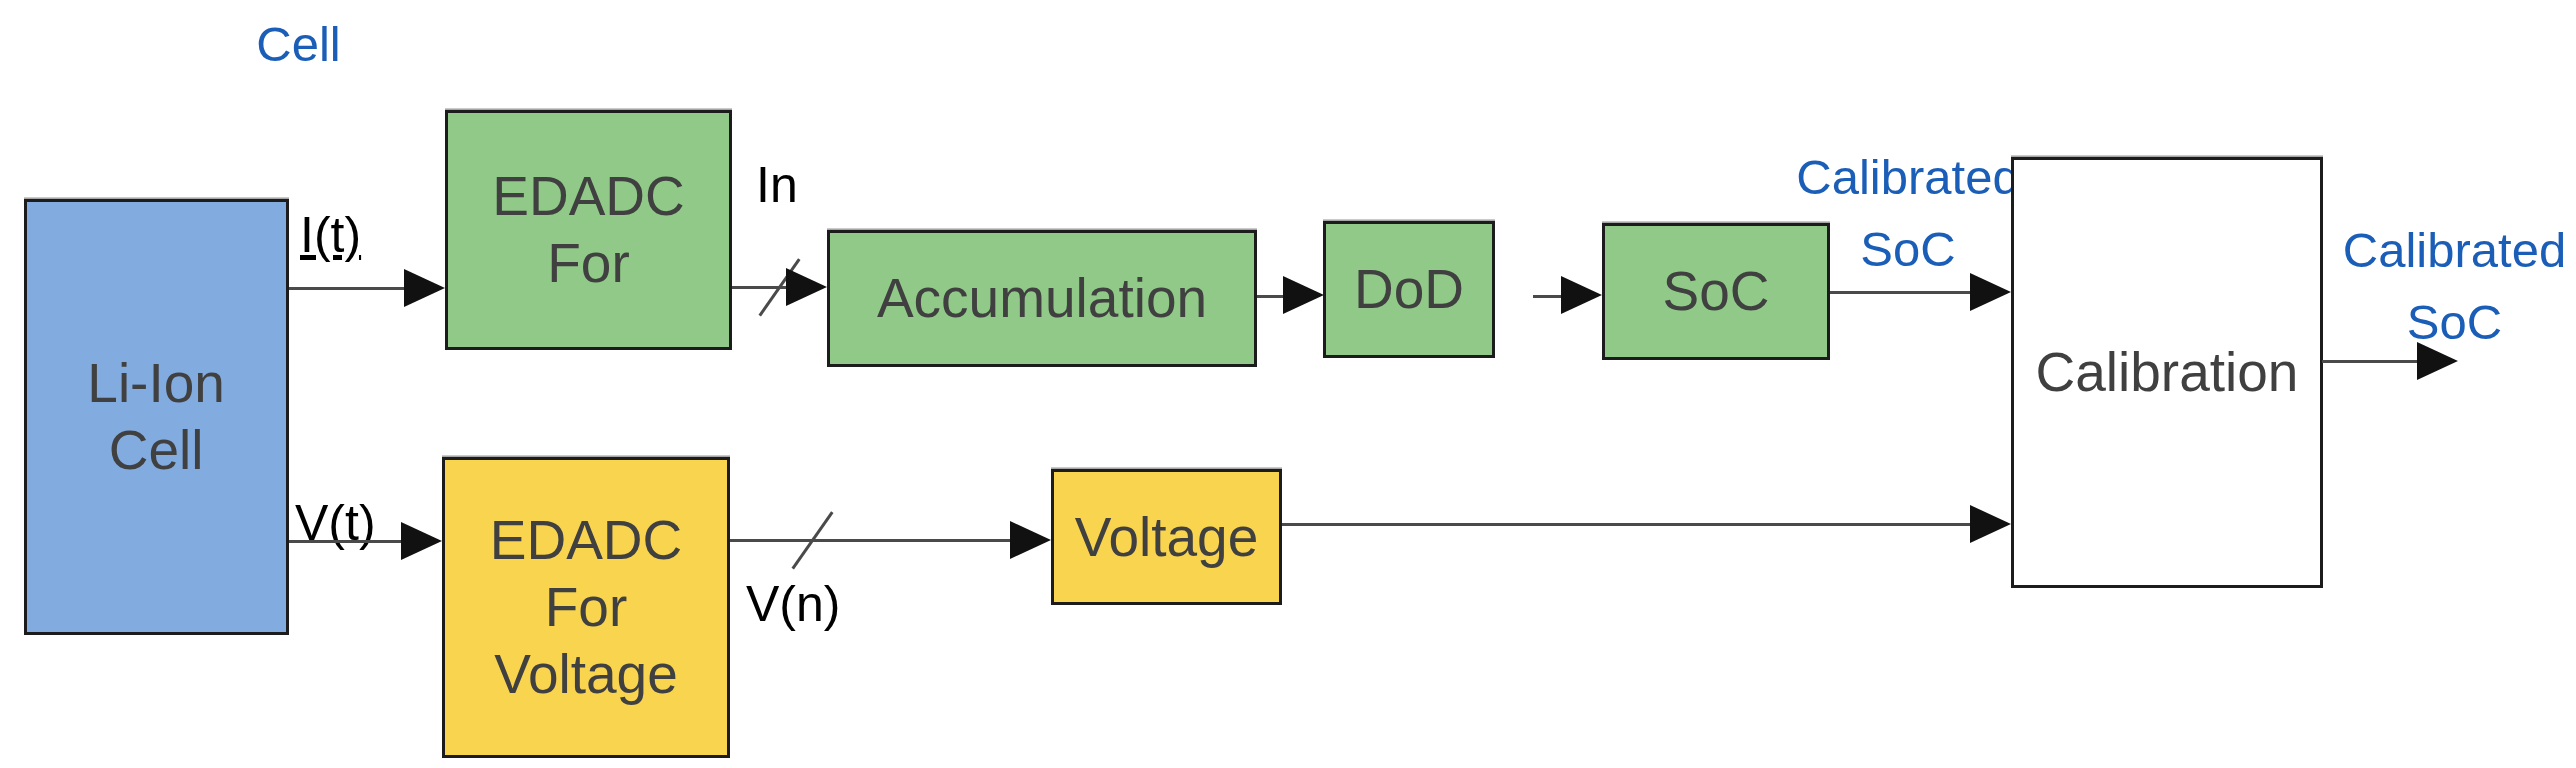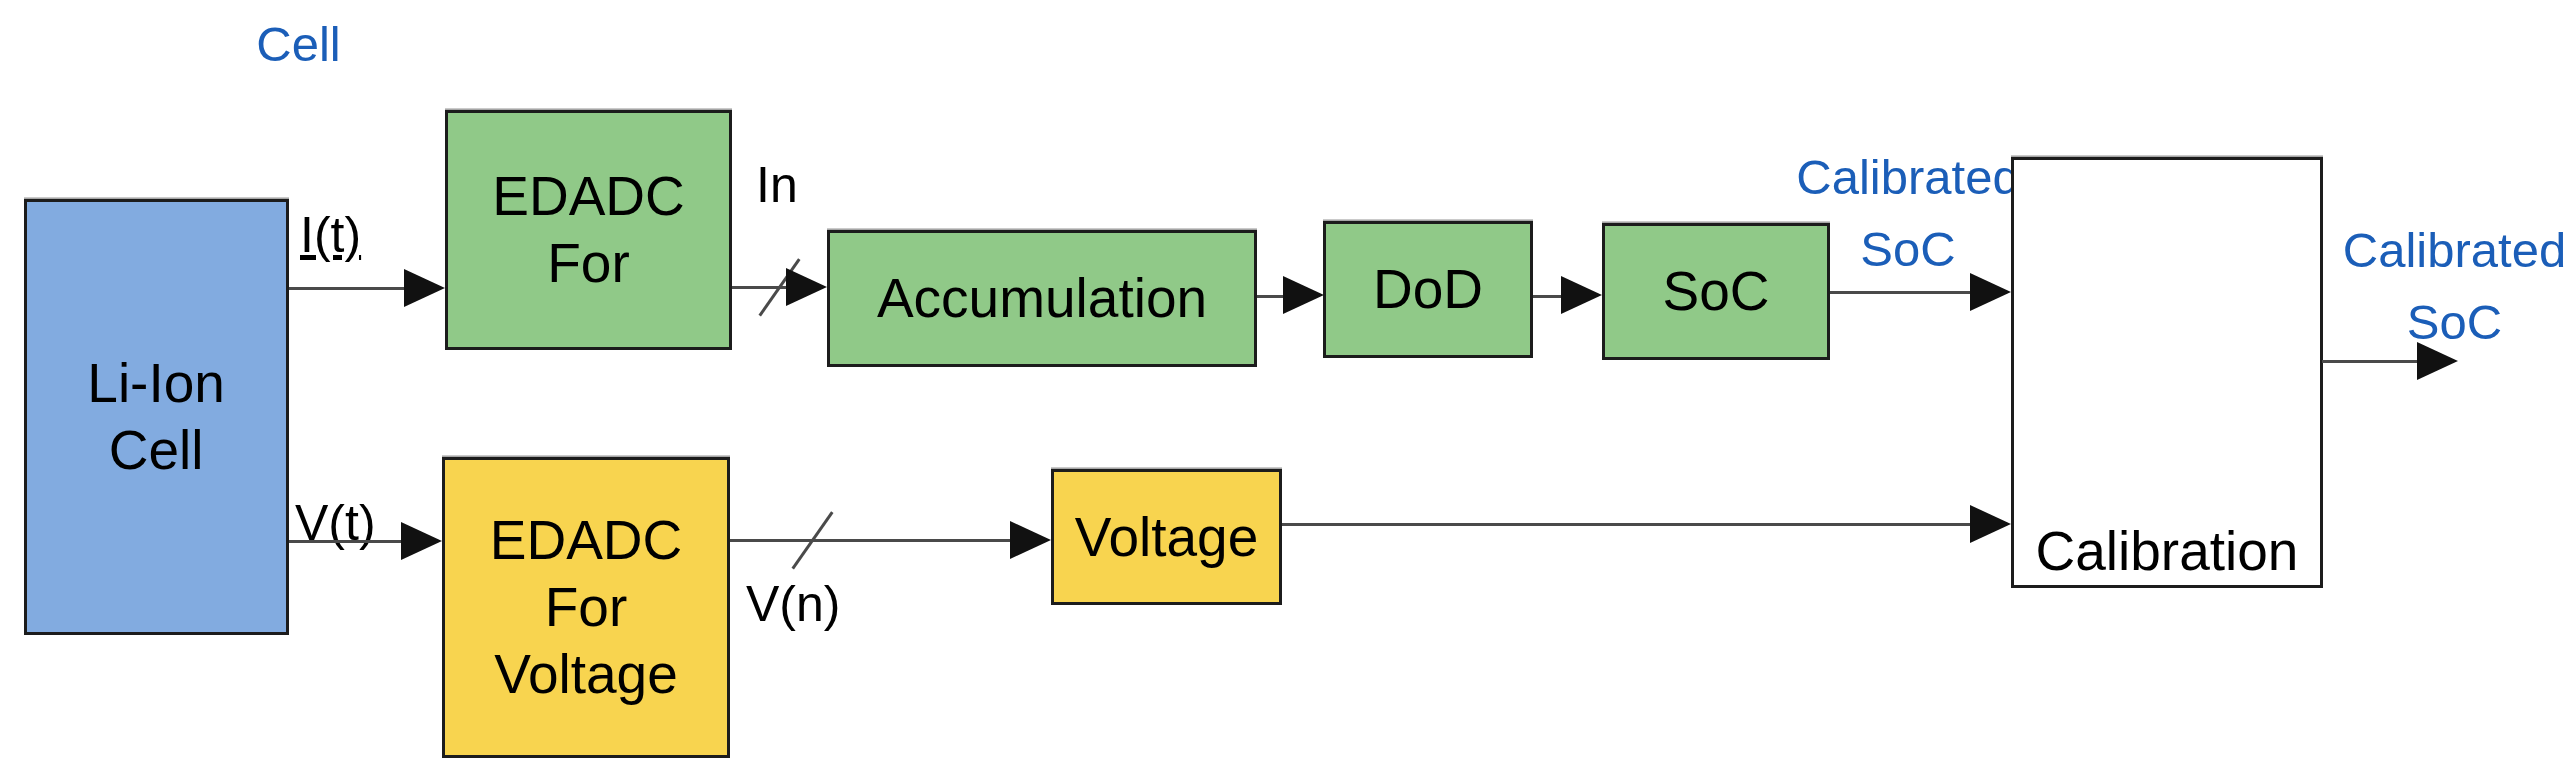--- a/index.html
+++ b/index.html
@@ -13,21 +13,21 @@
   }
   .box {
     position: absolute;
     box-sizing: border-box;
     border: 3.1px solid #1c1c1c;
     display: flex;
     flex-direction: column;
     align-items: center;
     justify-content: center;
     text-align: center;
-    color: #000000;
+    color: #404040;
     box-shadow: 0 -1.6px 0 rgba(0,0,0,0.35);
   }
   .box .box-line {
     font-size: 55px;
     line-height: 67px;
     white-space: nowrap;
   }
   .blue   { background: #82abe0; text-align: center; }
   .green  { background: #90c988; }
   .yellow { background: #f8d44f; }
@@ -98,29 +98,29 @@
 
   <div class="box green" style="left:445px; top:110px; width:287px; height:240px;">
     <div class="box-line">EDADC</div>
     <div class="box-line">For</div>
   </div>
 
   <div class="box green" style="left:827px; top:230px; width:430px; height:137px;">
     <div class="box-line">Accumulation</div>
   </div>
 
-  <div class="box green" style="left:1323px; top:221px; width:210px; height:137px;">
+  <div class="box green" style="left:1323px; top:221px; width:172px; height:137px;">
     <div class="box-line">DoD</div>
   </div>
 
   <div class="box green" style="left:1602px; top:223px; width:228px; height:137px;">
     <div class="box-line">SoC</div>
   </div>
 
-  <div class="box white" style="left:2011px; top:157px; width:312px; height:431px;justify-content:flex-end;">
+  <div class="box white" style="left:2011px; top:157px; width:312px; height:431px;">
     <div class="box-line">Calibration</div>
   </div>
 
   <div class="box yellow" style="left:442px; top:457px; width:288px; height:301px;">
     <div class="box-line">EDADC</div>
     <div class="box-line">For</div>
     <div class="box-line">Voltage</div>
   </div>
 
   <div class="box yellow" style="left:1051px; top:469px; width:231px; height:136px;">

